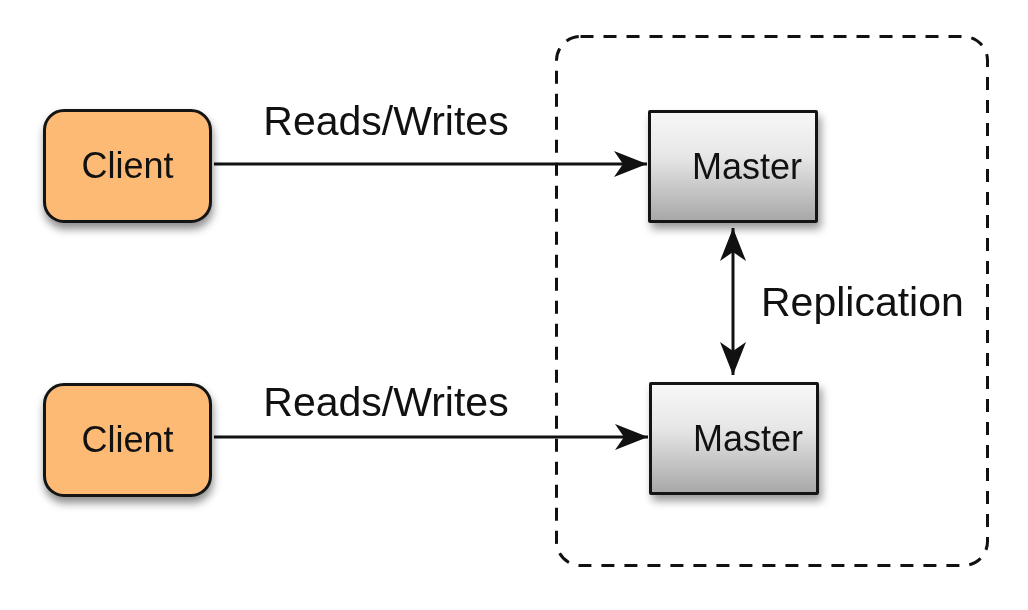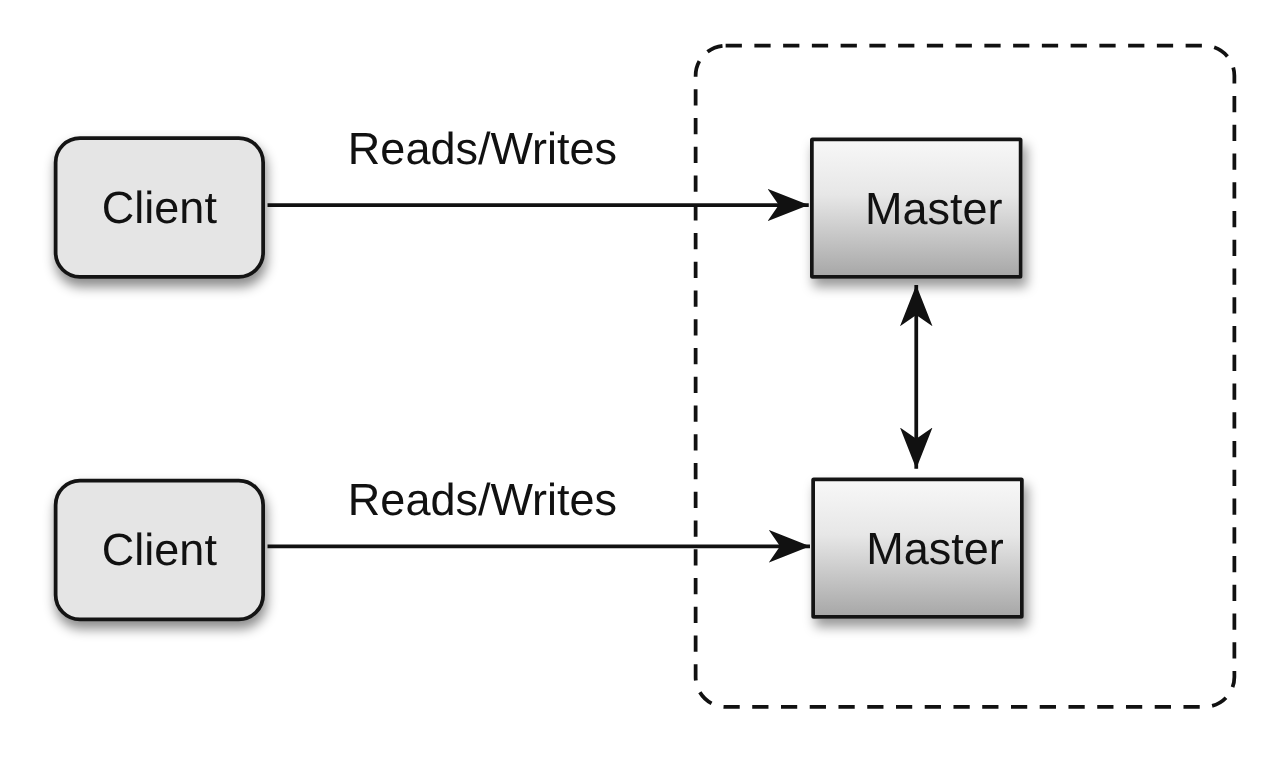--- a/index.html
+++ b/index.html
@@ -27,41 +27,41 @@
     align-items: center;
     justify-content: center;
     font-size: 36px;
     color: #111111;
     z-index: 2;
     box-sizing: border-box;
   }
   .client {
     width: 169px;
     height: 114px;
-    background: #e5e5e5;
+    background: #fdba74;
     border: 3px solid #141414;
     border-radius: 21px;
     box-shadow: 1px 6px 9px rgba(0,0,0,0.45);
   }
   .client-1 { left: 43px; top: 109px; }
   .client-2 { left: 43px; top: 383px; }
   .master {
     width: 170px;
     height: 113px;
     background: linear-gradient(to bottom, #f7f7f7 0%, #e7e7e7 40%, #a8a8a8 100%);
     border: 3px solid #141414;
     border-radius: 2px;
     box-shadow: 3px 6px 9px rgba(0,0,0,0.40);
     padding-left: 28px;
   }
   .master-1 { left: 648px; top: 110px; }
   .master-2 { left: 649px; top: 382px; }
   .edge-label {
     position: absolute;
-    font-size: 36px;
+    font-size: 41px;
     color: #111111;
     z-index: 3;
     white-space: nowrap;
     line-height: 1;
   }
   .rw-label { left: 246px; width: 280px; text-align: center; }
   .rw-label-1 { top: 101px; }
   .rw-label-2 { top: 382px; }
   .replication-label { left: 761px; top: 282px; }
 </style>
@@ -95,14 +95,15 @@
   </div>
 
   <div class="node master master-2">
     <span>Master</span>
   </div>
 
   <div class="edge-label rw-label rw-label-1">Reads/Writes</div>
 
   <div class="edge-label rw-label rw-label-2">Reads/Writes</div>
 
+  <div class="edge-label replication-label">Replication</div>
 
 </div>
 
 </body></html>

